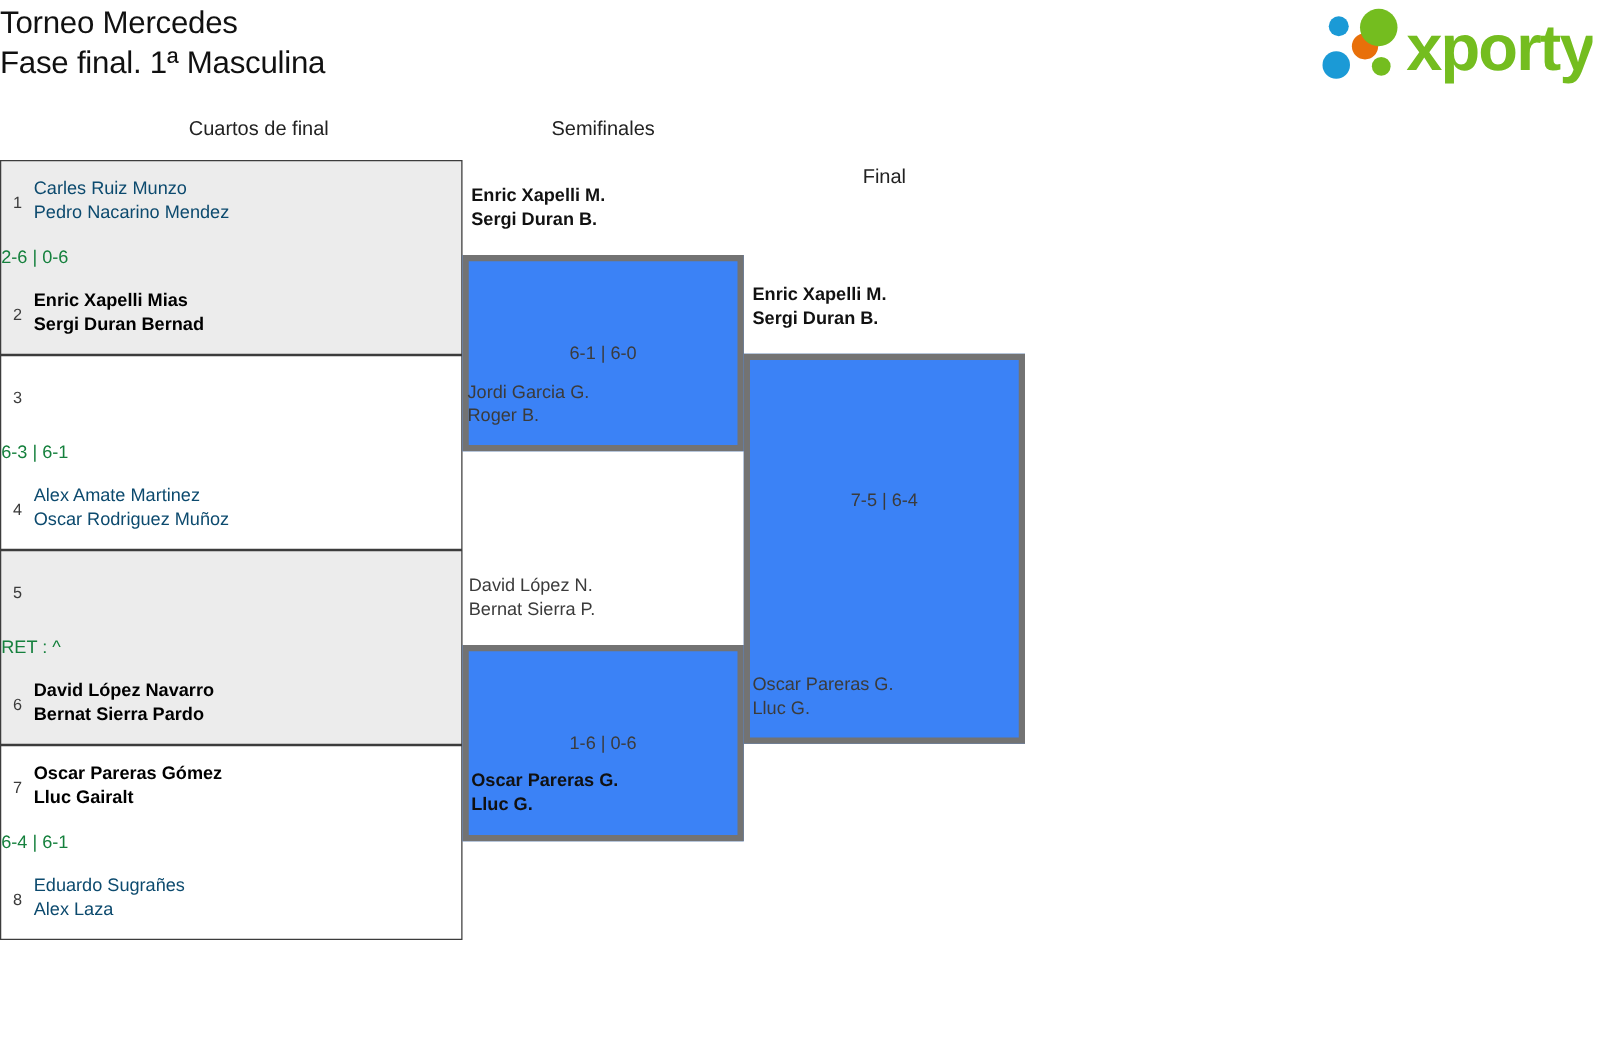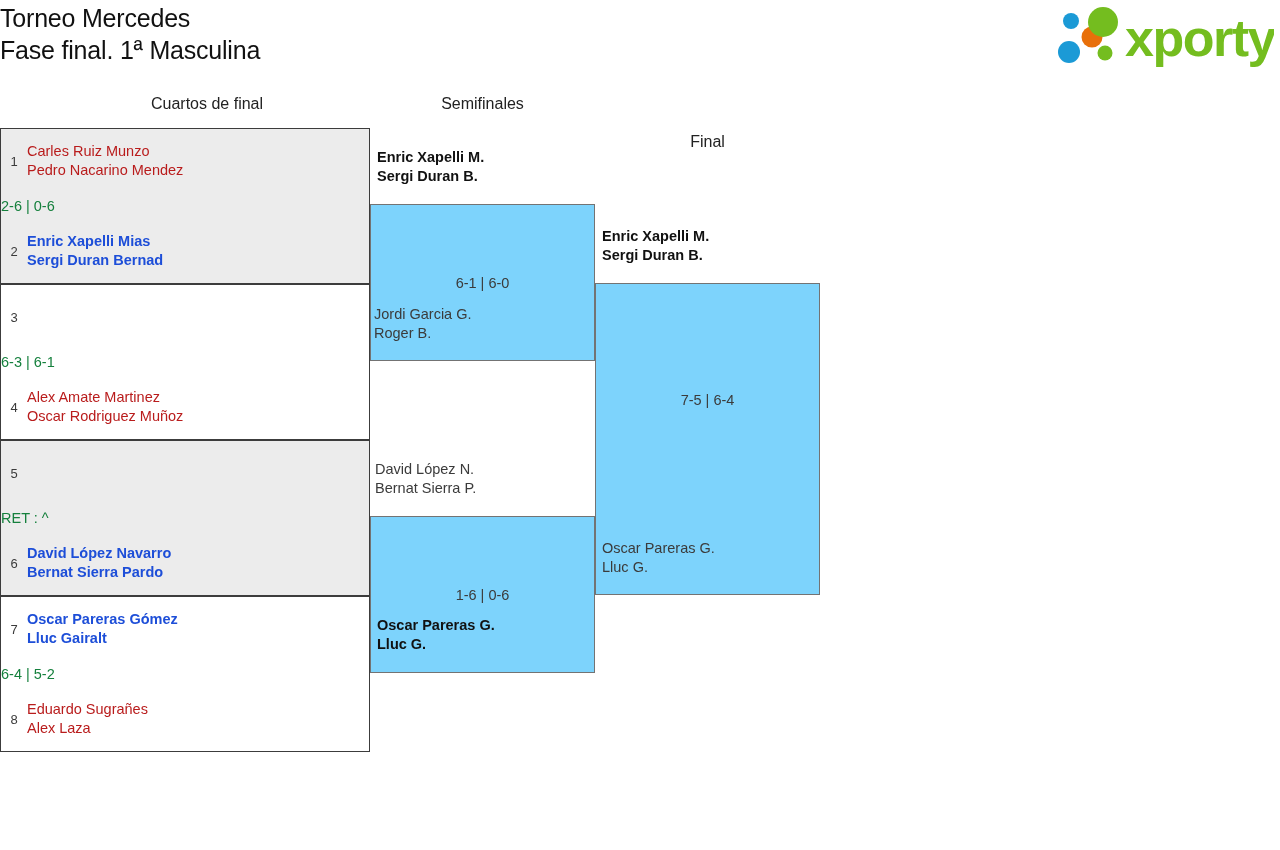--- a/index.html
+++ b/index.html
@@ -107,26 +107,26 @@
     width: 26px;
     flex: 0 0 26px;
     text-align: center;
     font-size: 13px;
     color: #3b3b3b;
     line-height: 1;
   }
   .names {
     font-size: 14.5px;
     line-height: 1.28;
-    color: #b91c1c;
+    color: #0c4a6e;
     white-space: nowrap;
   }
   .names.win {
     font-weight: 700;
-    color: #1d4ed8;
+    color: #000000;
   }
 
   .qf .score {
     position: absolute;
     left: 0; right: 0;
     top: 50%;
     transform: translateY(-50%);
     text-align: left;
     font-size: 14.5px;
     color: #15803d;
@@ -140,22 +140,22 @@
     color: #3b3b3b;
     white-space: nowrap;
   }
   .adv-name.win {
     font-weight: 700;
     color: #111111;
   }
 
   .score-box {
     position: absolute;
-    border: 1px solid #737373;
-    background: #7dd3fc;
+    border: 5px solid #737373;
+    background: #3b82f6;
     padding-left: 36px;
   }
   .score-box .score {
     position: absolute;
     left: 0; right: 0;
     top: 50%;
     transform: translateY(-50%);
     text-align: center;
     font-size: 14.5px;
     color: #3b3b3b;
@@ -258,21 +258,21 @@
     </div>
 
     <div class="match qf" style="top:596px;">
       <div class="side top">
         <span class="seed">7</span>
         <span class="names win">
           <span>Oscar Pareras Gómez</span><br>
           <span>Lluc Gairalt</span>
         </span>
       </div>
-      <div class="score">6-4 | 5-2</div>
+      <div class="score">6-4 | 6-1</div>
       <div class="side bottom">
         <span class="seed">8</span>
         <span class="names">
           <span>Eduardo Sugrañes</span><br>
           <span>Alex Laza</span>
         </span>
       </div>
     </div>
 
     <div class="adv-name win sf1-top">

